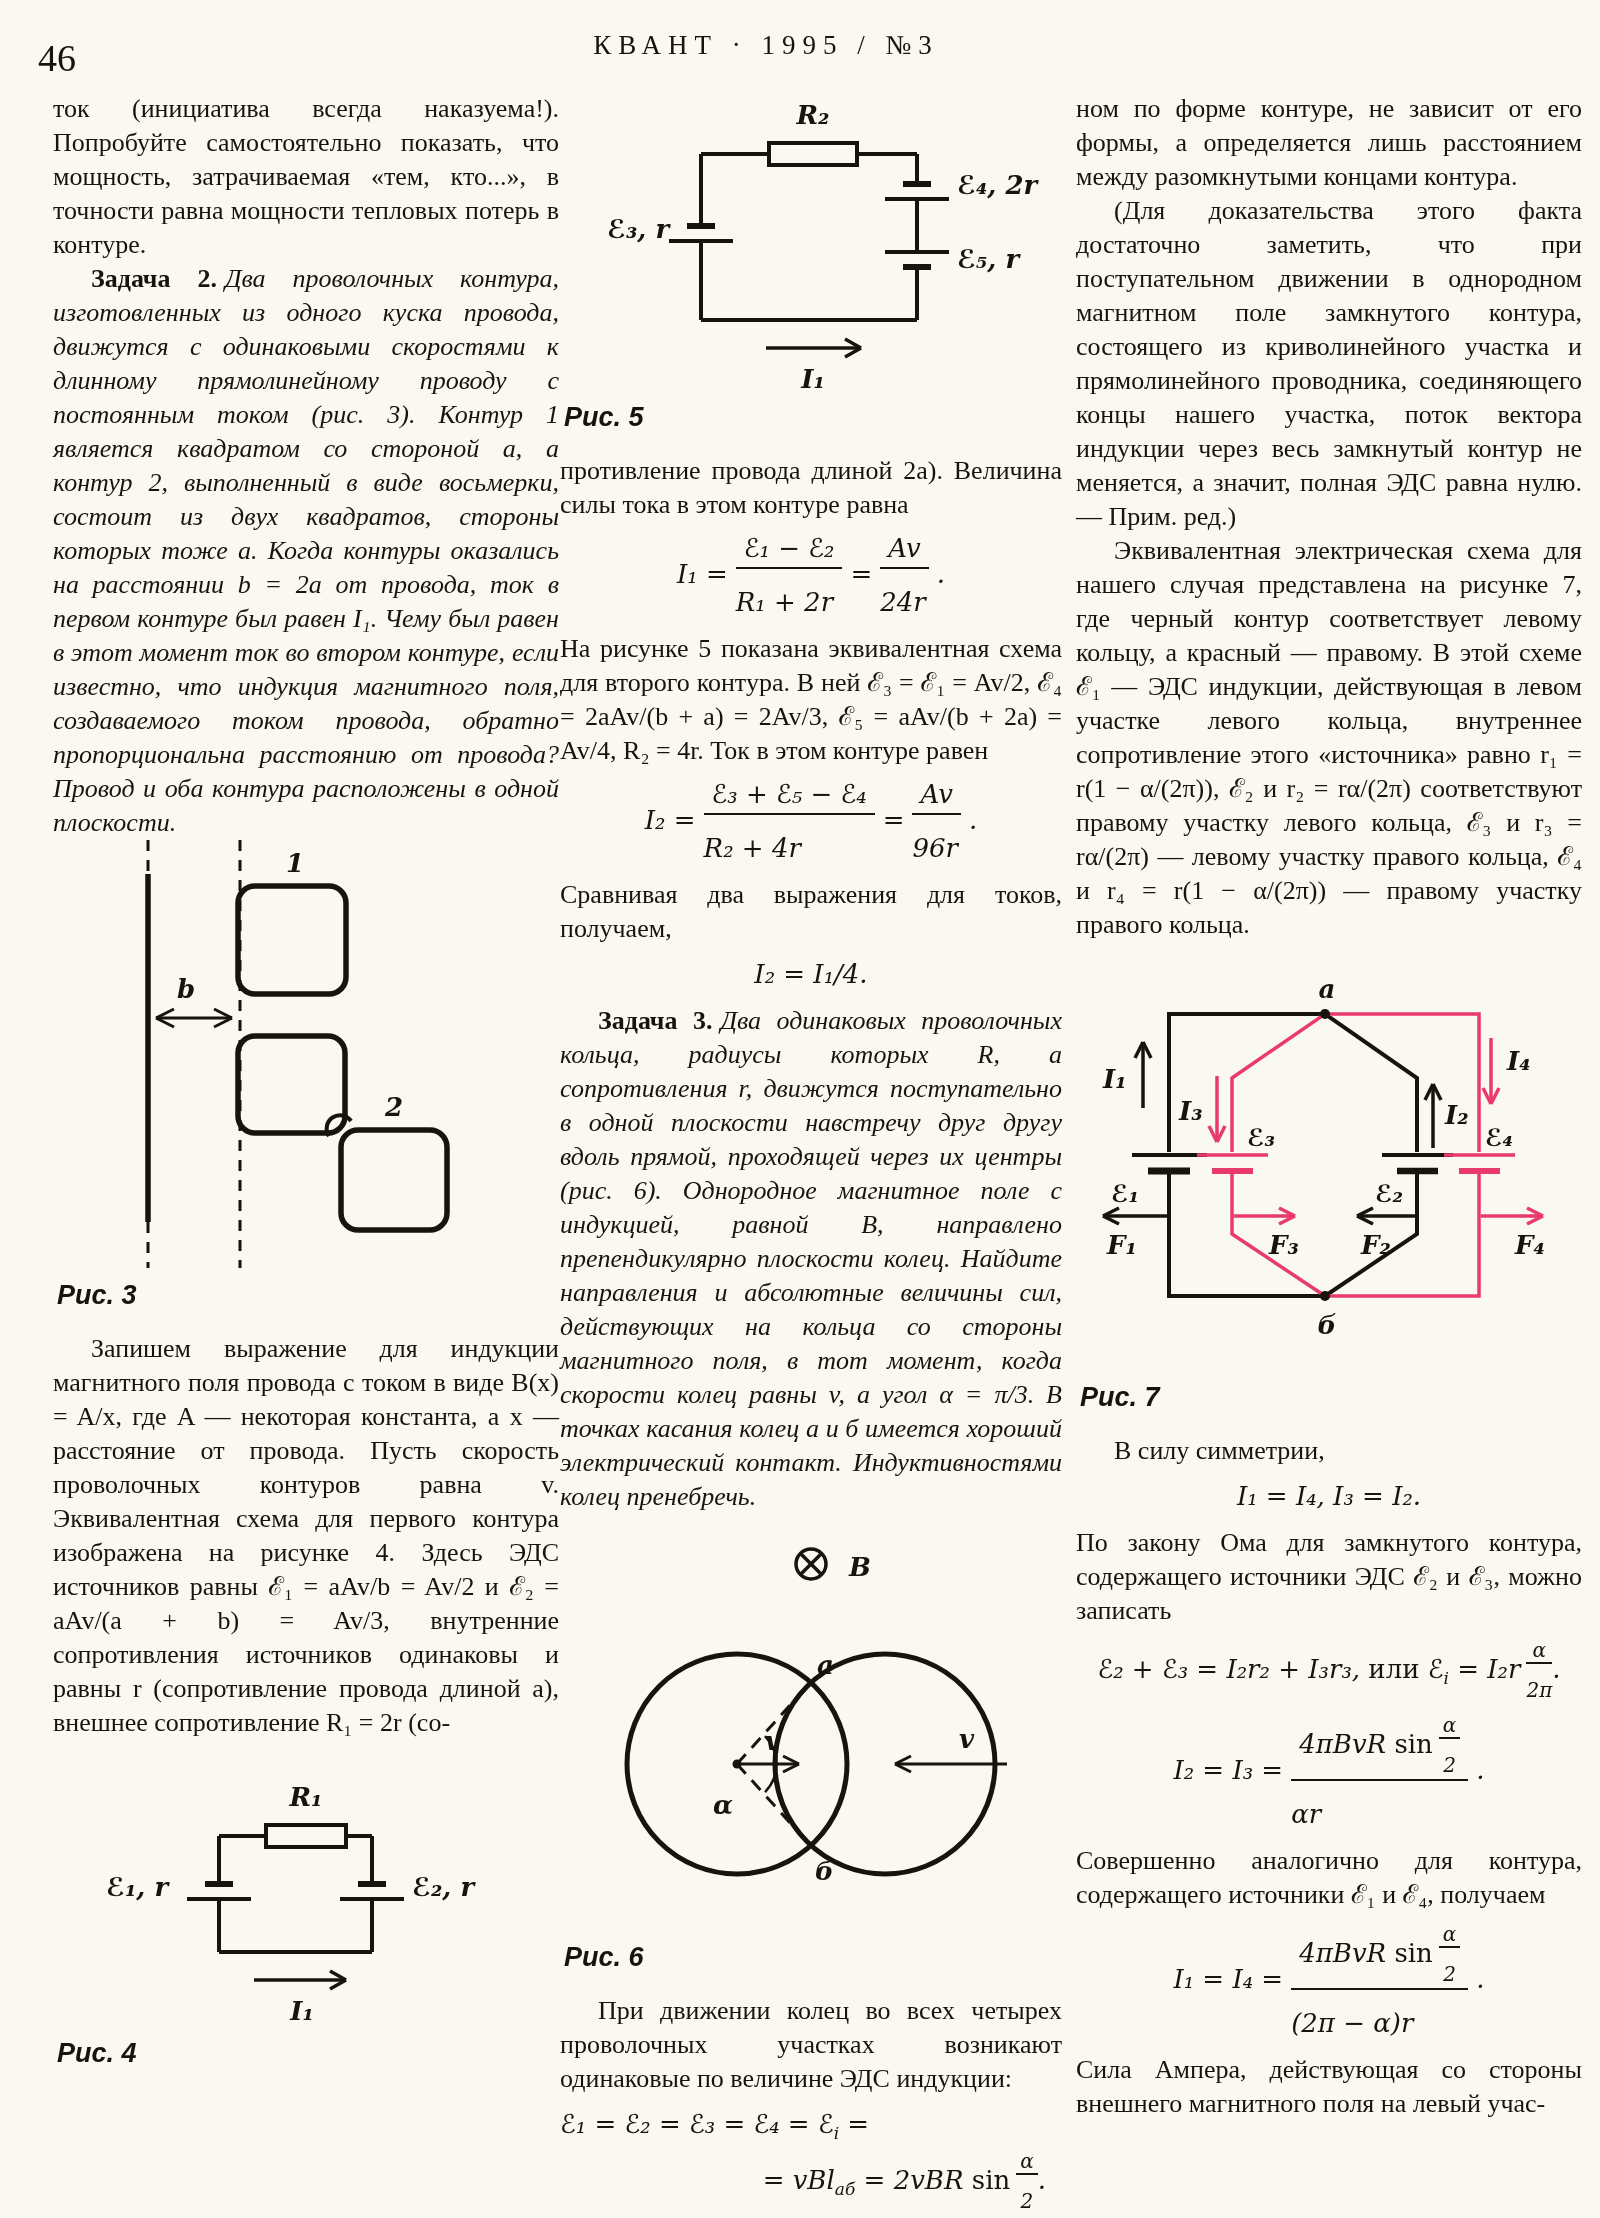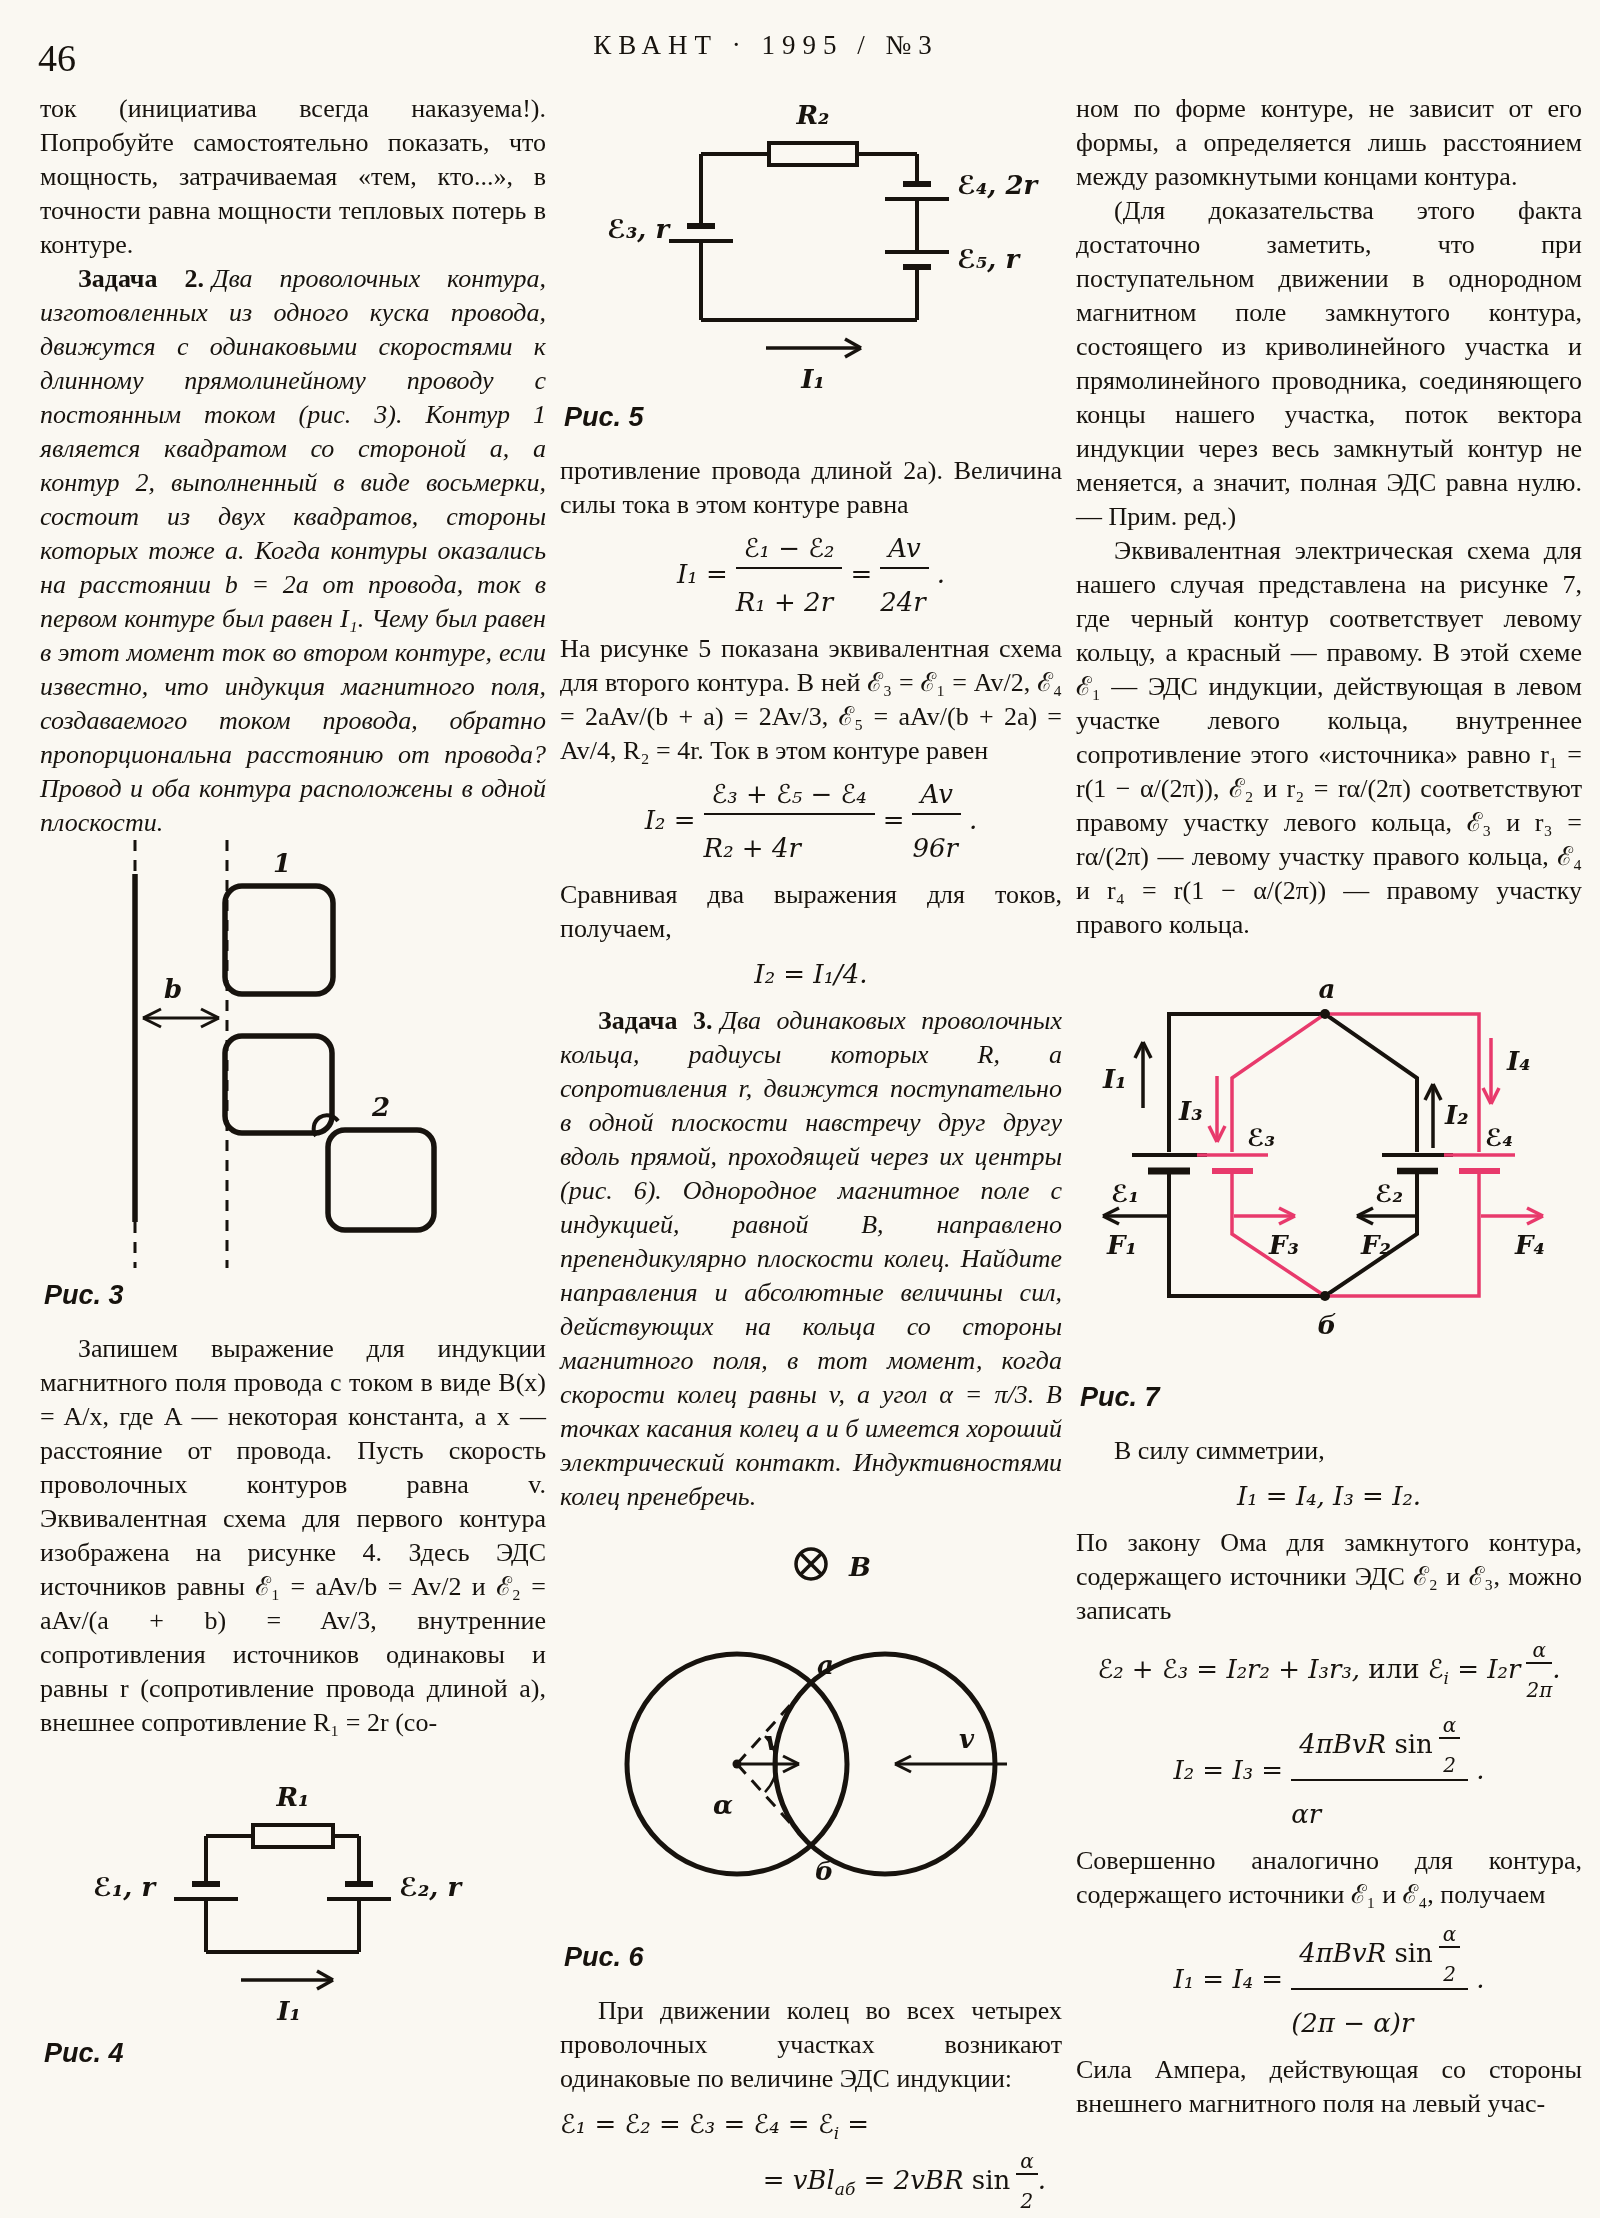--- a/index.html
+++ b/index.html
@@ -3,21 +3,21 @@
 <meta charset="utf-8">
 <style>
   html,body{margin:0;padding:0;}
   body{background:#d8d5cf;}
   #page{position:relative;width:1600px;height:2218px;background:#faf8f2;color:#17130e;overflow:hidden;
         font-family:"Liberation Serif", serif;}
   .pageno{position:absolute;left:38px;top:18px;font:400 38px/40px "Liberation Serif", serif;margin-top:20px;}
   .jheader{position:absolute;left:0;top:30px;width:1532px;text-align:center;
            font:400 27px/30px "Liberation Serif", serif;letter-spacing:7px;}
   .col{position:absolute;top:92px;}
-  #col1{left:40px;width:506px;}
+  #col1{left:53px;width:506px;}
   #col2{left:560px;width:502px;}
   #col3{left:1076px;width:506px;}
   p.para{margin:0;text-align:justify;text-indent:38px;font:400 26px/34px "Liberation Serif", serif;}
   p.noind{text-indent:0;}
   .tlabel{font-style:normal;font-weight:700;margin-right:8px;}
   .ptext{font-style:italic;}
   
   .formula{margin:12px 0 14px;text-align:center;font-style:italic;font-size:26px;line-height:32px;
            font-family:"DejaVu Serif","DejaVu Sans",serif;}
   .formula .rm{font-style:normal;}

